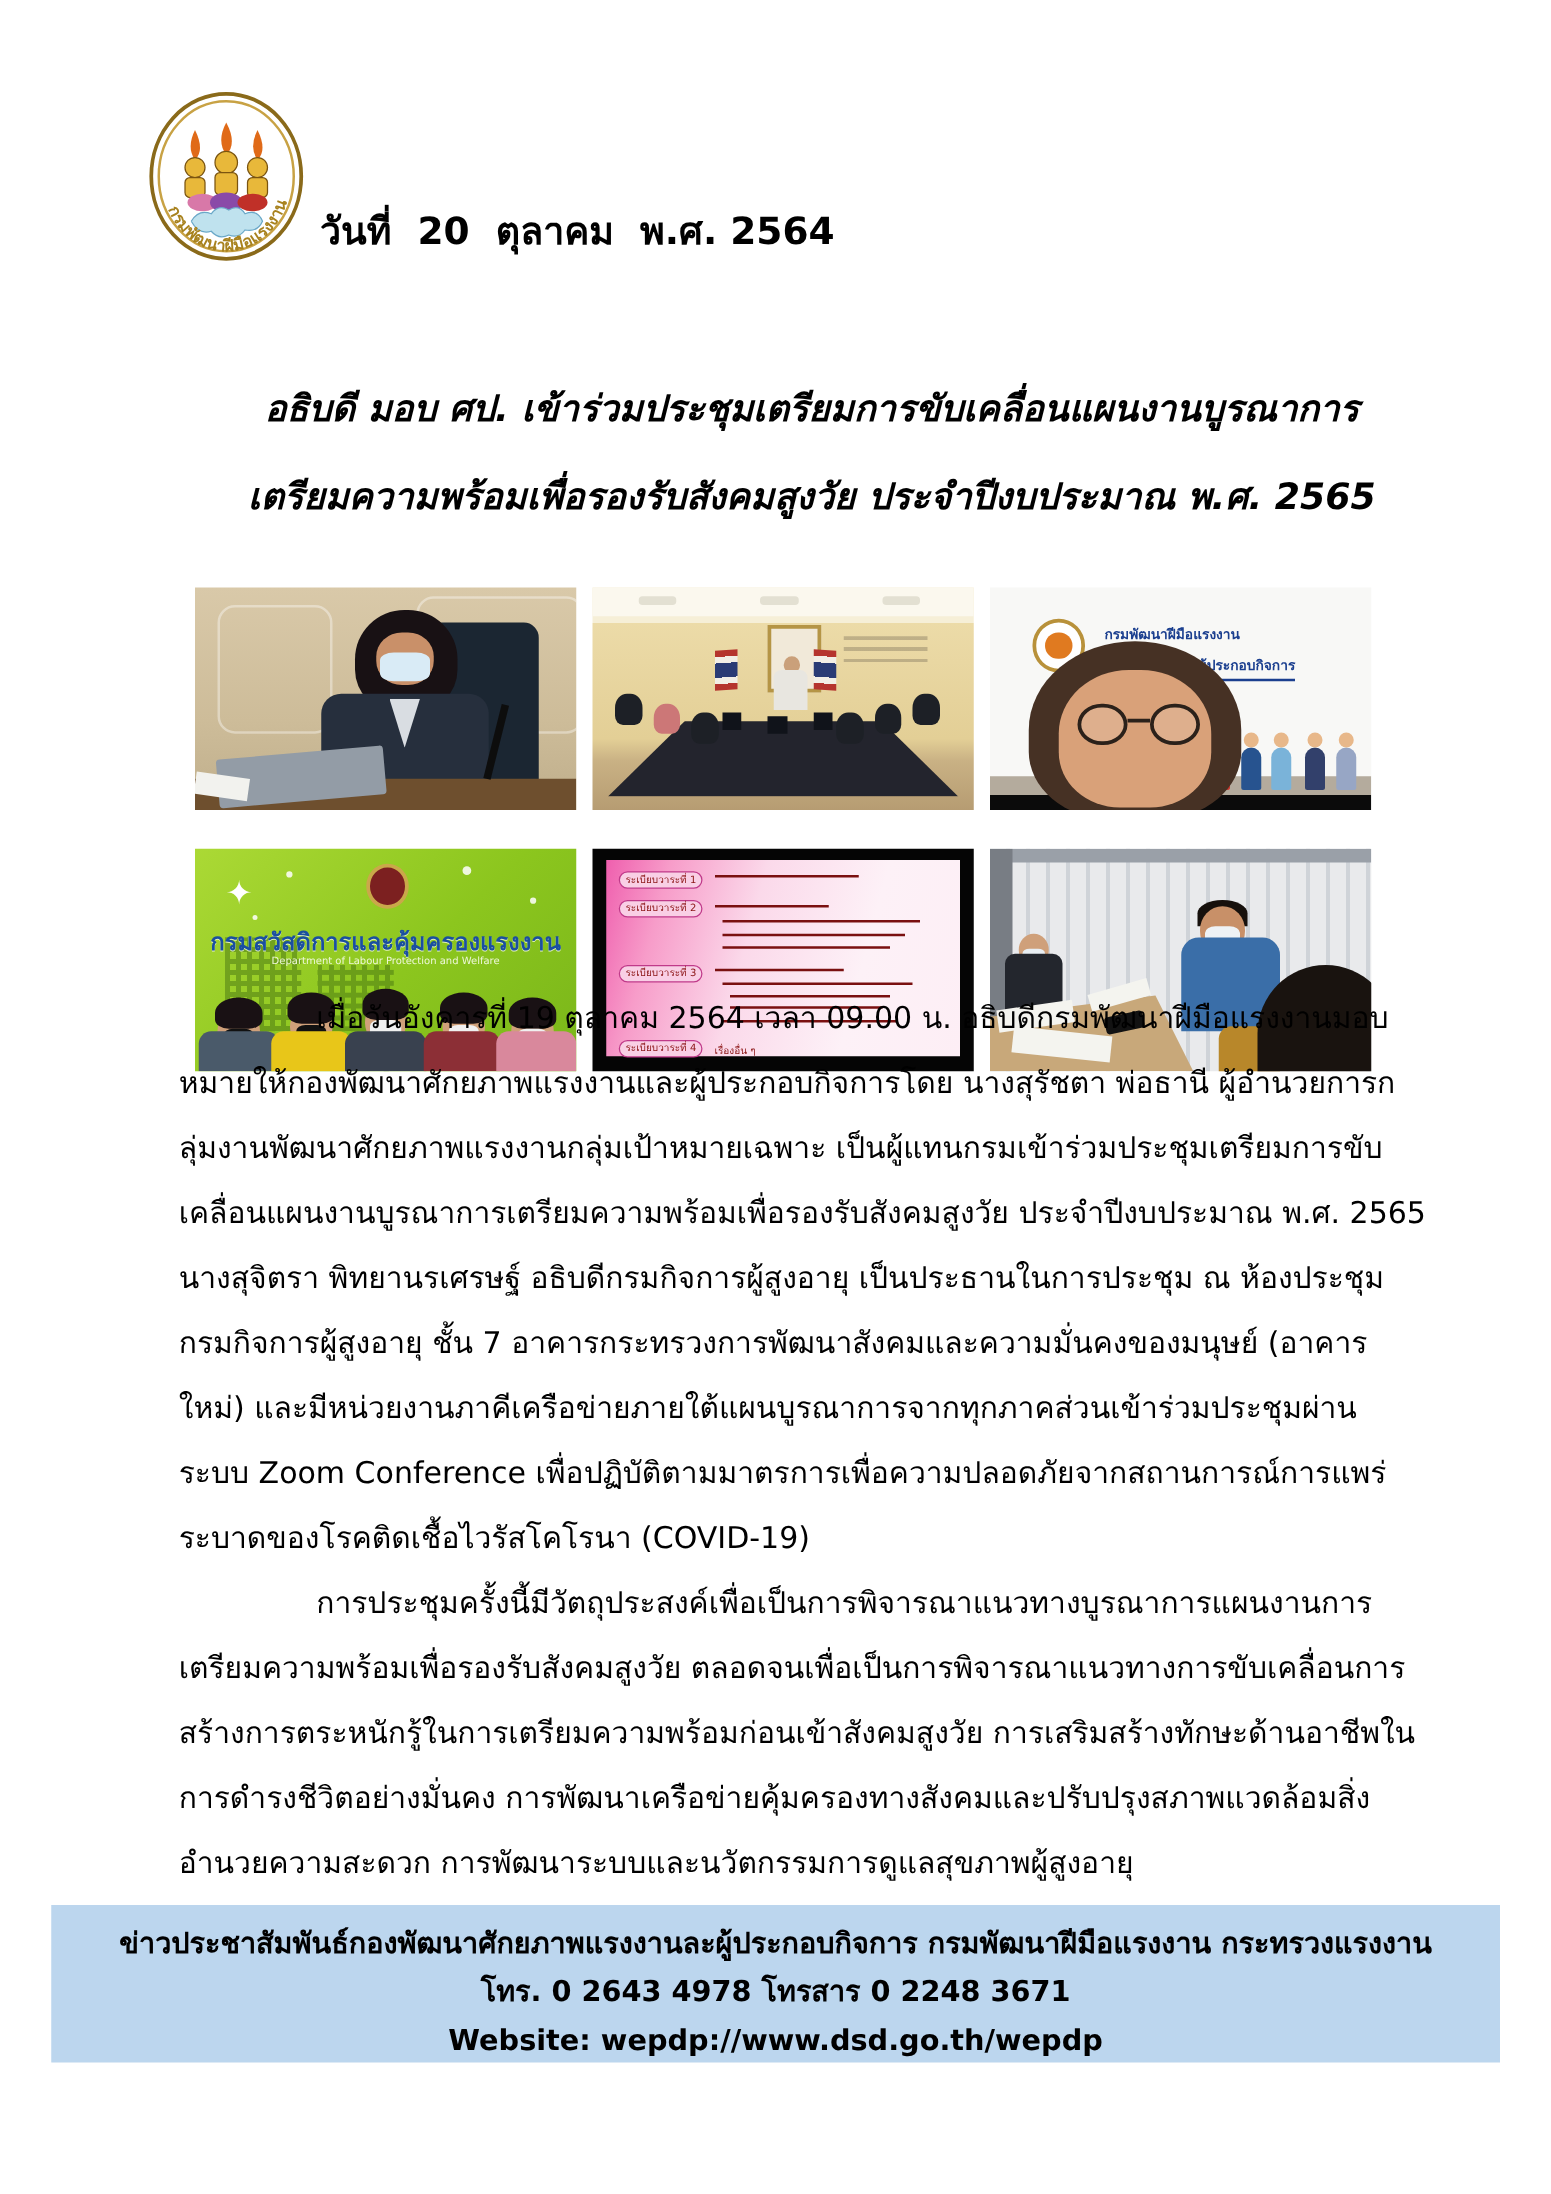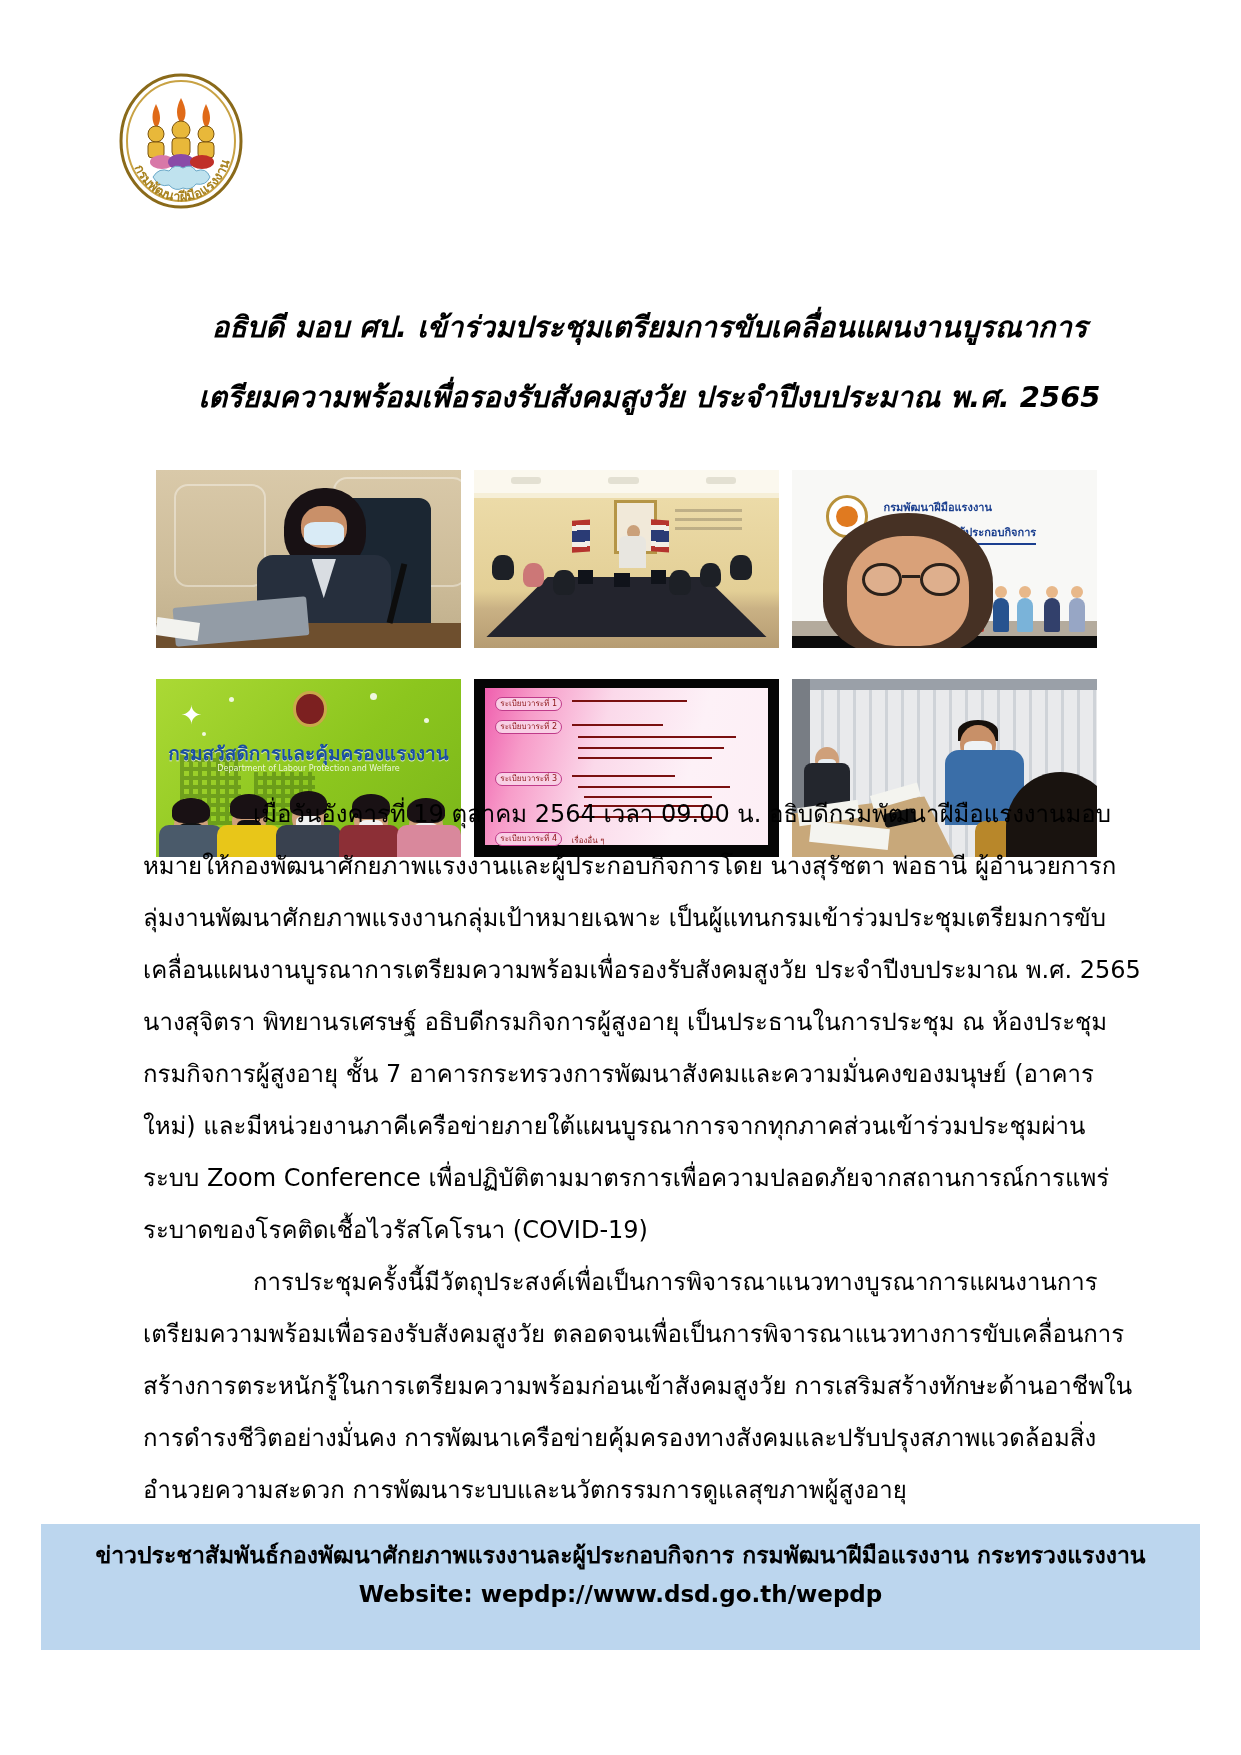--- a/index.html
+++ b/index.html
@@ -155,20 +155,21 @@
       </g>
       <path d="M35 105 q6 -10 16 -6 q6 -8 14 -3 q8 -5 13 3 q10 -4 14 6 q-4 9 -14 7 q-5 7 -13 4 q-8 4 -14 -3 q-10 3 -16 -8" fill="#bfe2ee" stroke="#6aa8c8" stroke-width="1"></path>
       <defs>
           <path id="rim" d="M12 72 a51 57 0 0 0 102 0"></path>
         </defs>
       <text font-size="13" fill="#a8821e" font-weight="bold">
         <textPath href="#rim" startOffset="14%">กรมพัฒนาฝีมือแรงงาน</textPath>
       </text>
     </svg>
   </div>
+  <div class="hdr-line2">วันที่  20  ตุลาคม  พ.ศ. 2564</div>
 
   <div class="headline">
     <div>อธิบดี มอบ ศป. เข้าร่วมประชุมเตรียมการขับเคลื่อนแผนงานบูรณาการ</div>
     <div>เตรียมความพร้อมเพื่อรองรับสังคมสูงวัย ประจำปีงบประมาณ พ.ศ. 2565</div>
   </div>
 
   <div class="photo-grid">
 
     <div class="photo p1">
       <div class="panel a"></div>
@@ -296,16 +297,17 @@
     </div>
   </div>
 
   <div class="body-text">
     <p>เมื่อวันอังคารที่ 19 ตุลาคม 2564 เวลา 09.00 น. อธิบดีกรมพัฒนาฝีมือแรงงานมอบหมายให้กองพัฒนาศักยภาพแรงงานและผู้ประกอบกิจการโดย นางสุรัชตา  พ่อธานี  ผู้อำนวยการกลุ่มงานพัฒนาศักยภาพแรงงานกลุ่มเป้าหมายเฉพาะ เป็นผู้แทนกรมเข้าร่วมประชุมเตรียมการขับเคลื่อนแผนงานบูรณาการเตรียมความพร้อมเพื่อรองรับสังคมสูงวัย ประจำปีงบประมาณ พ.ศ. 2565 นางสุจิตรา พิทยานรเศรษฐ์ อธิบดีกรมกิจการผู้สูงอายุ เป็นประธานในการประชุม ณ ห้องประชุมกรมกิจการผู้สูงอายุ ชั้น 7 อาคารกระทรวงการพัฒนาสังคมและความมั่นคงของมนุษย์ (อาคารใหม่) และมีหน่วยงานภาคีเครือข่ายภายใต้แผนบูรณาการจากทุกภาคส่วนเข้าร่วมประชุมผ่านระบบ Zoom Conference เพื่อปฏิบัติตามมาตรการเพื่อความปลอดภัยจากสถานการณ์การแพร่ระบาดของโรคติดเชื้อไวรัสโคโรนา (COVID-19)</p>
     <p>การประชุมครั้งนี้มีวัตถุประสงค์เพื่อเป็นการพิจารณาแนวทางบูรณาการแผนงานการเตรียมความพร้อมเพื่อรองรับสังคมสูงวัย ตลอดจนเพื่อเป็นการพิจารณาแนวทางการขับเคลื่อนการสร้างการตระหนักรู้ในการเตรียมความพร้อมก่อนเข้าสังคมสูงวัย การเสริมสร้างทักษะด้านอาชีพในการดำรงชีวิตอย่างมั่นคง การพัฒนาเครือข่ายคุ้มครองทางสังคมและปรับปรุงสภาพแวดล้อมสิ่งอำนวยความสะดวก การพัฒนาระบบและนวัตกรรมการดูแลสุขภาพผู้สูงอายุ</p>
   </div>
 
   <div class="footer">
     <div>ข่าวประชาสัมพันธ์กองพัฒนาศักยภาพแรงงานละผู้ประกอบกิจการ กรมพัฒนาฝีมือแรงงาน กระทรวงแรงงาน</div>
+    <div>โทร. 0 2643 4978 โทรสาร 0 2248 3671</div>
     <div>Website: wepdp://www.dsd.go.th/wepdp</div>
   </div>
 
 </div>
 
 </body></html>

